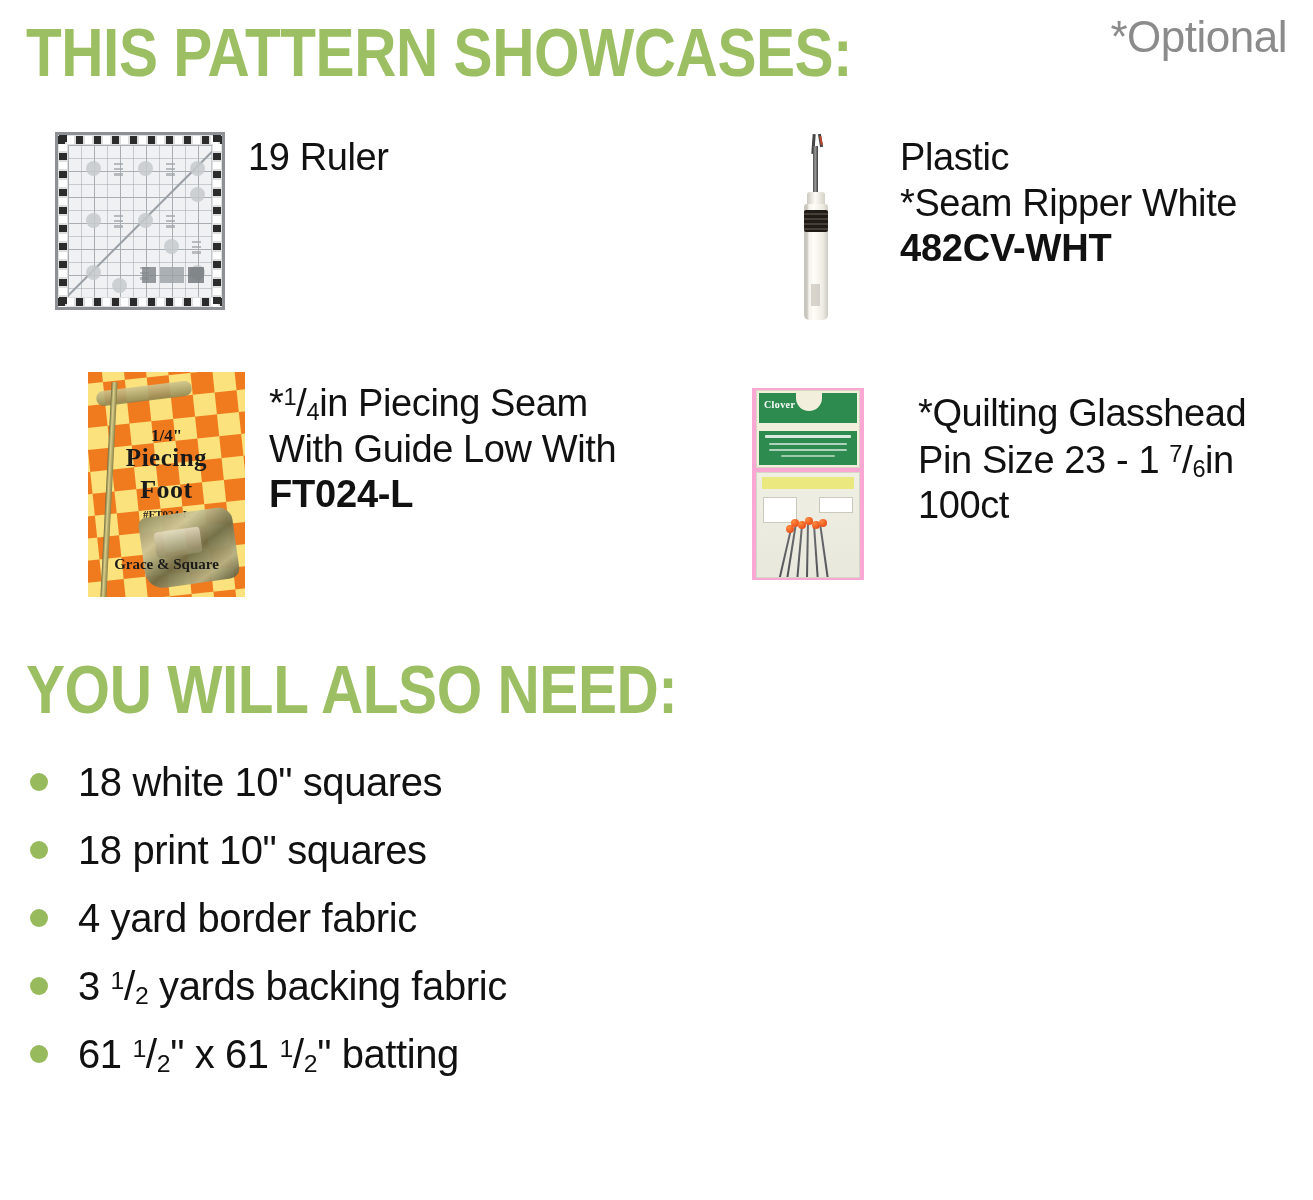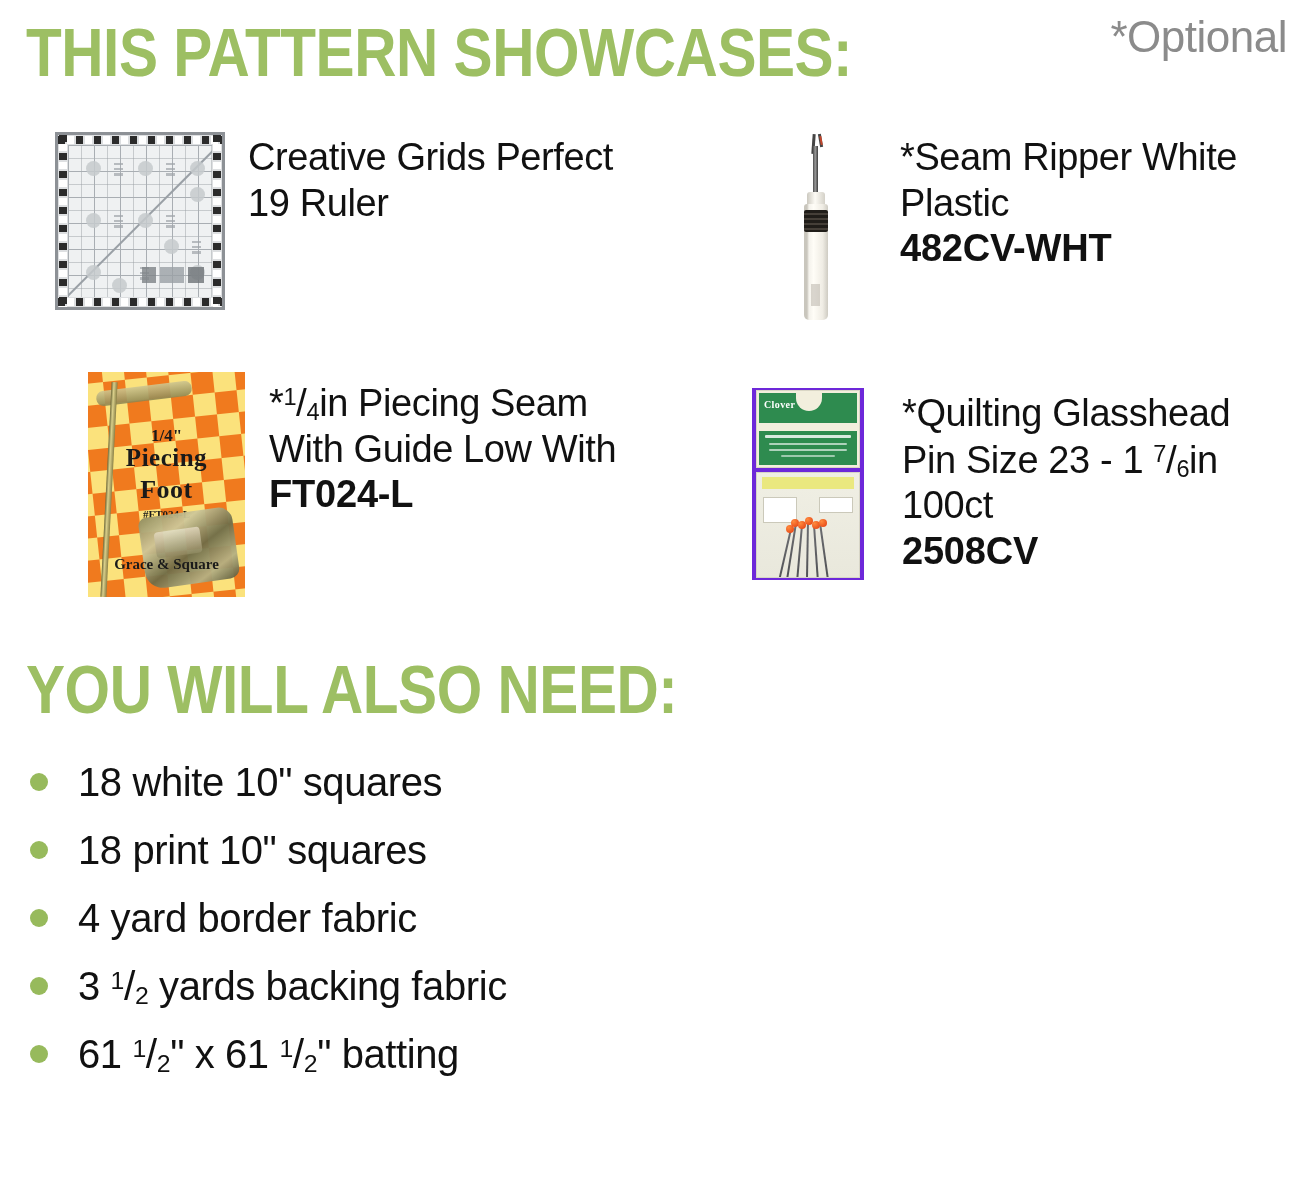--- a/index.html
+++ b/index.html
@@ -309,26 +309,26 @@
     position: absolute;
     left: 14px; top: 16px;
     width: 46px; height: 26px;
     background: linear-gradient(to bottom, #e6e2cd, #8c8862);
     border-radius: 4px;
     opacity: .8;
   }
 
   
   #prod-pins { left: 752px; top: 388px; }
-  #prod-pins .info { margin-left: 38px; margin-top: 3px; }
+  #prod-pins .info { margin-left: 54px; margin-top: 3px; }
   .pin-pack {
     width: 112px;
     height: 192px;
     position: relative;
-    background: #6d28d9;
+    background: #f9a8d4;
     overflow: hidden;
     text-align: right;
   }
   .pin-pack .header {
     position: absolute;
     left: 4px; top: 2px; right: 4px;
     height: 78px;
     background: #f2efdd;
     border: 1px solid #d9d6c4;
     box-sizing: border-box;
@@ -480,40 +480,39 @@
       <div class="tickband bottom"></div>
       <div class="tickband left"></div>
       <div class="tickband right"></div>
       <div class="marks-h t"></div>
       <div class="marks-h b"></div>
       <div class="marks-v l"></div>
       <div class="marks-v r"></div>
     </div>
   </div>
   <div class="info">
-    <div>Creative Grids Perfect</div>
     <div>19 Ruler</div>
   </div>
 </div>
 
 <div class="product" id="prod-ripper">
   <div class="thumb">
     <div class="ripper">
       <div class="fork-a"></div>
       <div class="fork-b"></div>
       <div class="tip"></div>
       <div class="shaft"></div>
       <div class="neck"></div>
       <div class="handle"></div>
       <div class="collar"></div>
     </div>
   </div>
   <div class="info">
+    <div>Plastic</div>
     <div>*Seam Ripper White</div>
-    <div>Plastic</div>
     <div class="sku">482CV-WHT</div>
   </div>
 </div>
 
 <div class="product" id="prod-foot">
   <div class="thumb">
     <div class="foot-pack">
       <div class="checker"></div>
       <div class="guide-top"></div>
       <div class="guide-bar"></div>
@@ -561,21 +560,20 @@
         <div class="head" style="left:55px;top:48px;"></div>
         <div class="head" style="left:62px;top:46px;"></div>
         <div class="head" style="left:29px;top:52px;"></div>
       </div>
     </div>
   </div>
   <div class="info">
     <div>*Quilting Glasshead</div>
     <div><span>Pin Size 23 - 1 </span><span class="frac"><span class="num">7</span><span class="sl">/</span><span class="den">6</span></span><span>in</span></div>
     <div>100ct</div>
-    <div class="sku">2508CV</div>
   </div>
 </div>
 
 <div class="section-heading" id="heading-also-need">YOU WILL ALSO NEED:</div>
 
 <ul id="need-list">
   <li>
     <span class="dot"></span>
     <span class="txt">18 white 10" squares</span>
   </li>

